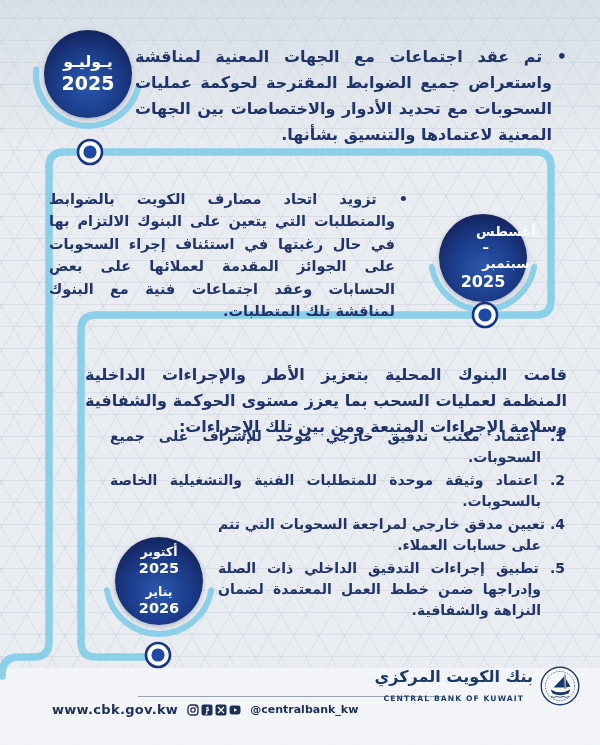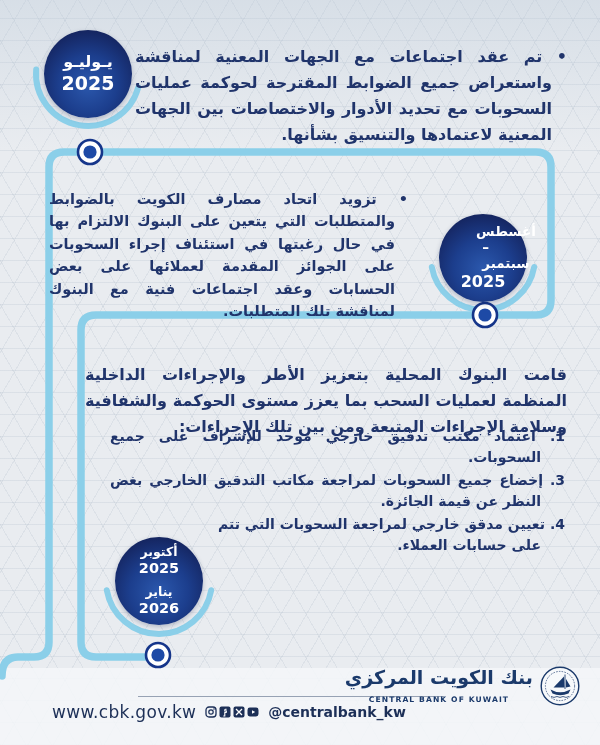--- a/index.html
+++ b/index.html
@@ -63,29 +63,29 @@
   .bullet{display:inline;}
 
   .footer-rule{
     position:absolute;left:138px;top:696px;width:306px;height:1px;
     background:#97a2b4;z-index:3;
   }
   .footer-left{
     position:absolute;left:52px;top:702px;z-index:3;
     display:flex;align-items:center;gap:9px;
   }
-  .site{font-size:17px;font-weight:normal;color:#1c2f57;letter-spacing:.3px;}
+  .site{font-size:13px;font-weight:bold;color:#1c2f57;letter-spacing:.3px;}
   .socials{display:flex;align-items:center;gap:2px;}
-  .handle{font-size:14px;font-weight:bold;color:#1c2f57;}
+  .handle{font-size:11px;font-weight:bold;color:#1c2f57;}
   .logo{
     position:absolute;right:20px;top:666px;z-index:3;
     display:flex;align-items:center;gap:7px;direction:ltr;
   }
   .logo-text{text-align:center;color:#1b3a6b;}
-  .logo-ar{font-size:19px;font-weight:bold;line-height:1.05;font-family:"DejaVu Sans",sans-serif;}
+  .logo-ar{font-size:16px;font-weight:bold;line-height:1.05;font-family:"DejaVu Sans",sans-serif;}
   .logo-en{font-size:7.6px;font-weight:bold;letter-spacing:1.1px;margin-top:8px;}
 </style>
 </head>
 <body>
 
 <div class="canvas">
 
   <div class="top-tint"></div>
   <div class="footer-band"></div>
 
@@ -140,27 +140,31 @@
   </p>
 
   <p class="txt s3intro">قامت البنوك المحلية بتعزيز الأطر والإجراءات الداخلية المنظمة لعمليات السحب بما يعزز مستوى الحوكمة والشفافية وسلامة الإجراءات المتبعة ومن بين تلك الإجراءات:</p>
 
   <div class="txt list">
     <div class="li">
       <span class="num">1.</span>
       <span>اعتماد مكتب تدقيق خارجي موحد للإشراف على جميع السحوبات.</span>
     </div>
     <div class="li">
-      <span class="num">3.</span>
-      <span>إخضاع جميع السحوبات لمراجعة مكاتب التدقيق الخارجي بغض النظر عن قيمة الجائزة.</span>
+      <span class="num">2.</span>
+      <span>اعتماد وثيقة موحدة للمتطلبات الفنية والتشغيلية الخاصة بالسحوبات.</span>
     </div>
     <div class="circle-spacer"></div>
     <div class="li">
       <span class="num">4.</span>
       <span>تعيين مدقق خارجي لمراجعة السحوبات التي تتم على حسابات العملاء.</span>
+    </div>
+    <div class="li">
+      <span class="num">5.</span>
+      <span>تطبيق إجراءات التدقيق الداخلي ذات الصلة وإدراجها ضمن خطط العمل المعتمدة لضمان النزاهة والشفافية.</span>
     </div>
   </div>
 
   <div class="footer-rule"></div>
 
   <div class="footer-left">
     <span class="site">www.cbk.gov.kw</span>
     <span class="socials">
       <svg width="12" height="12" viewBox="0 0 12 12">
         <rect x="1" y="1" width="10" height="10" rx="3" fill="none" stroke="#1c2f57" stroke-width="1.3"></rect>

